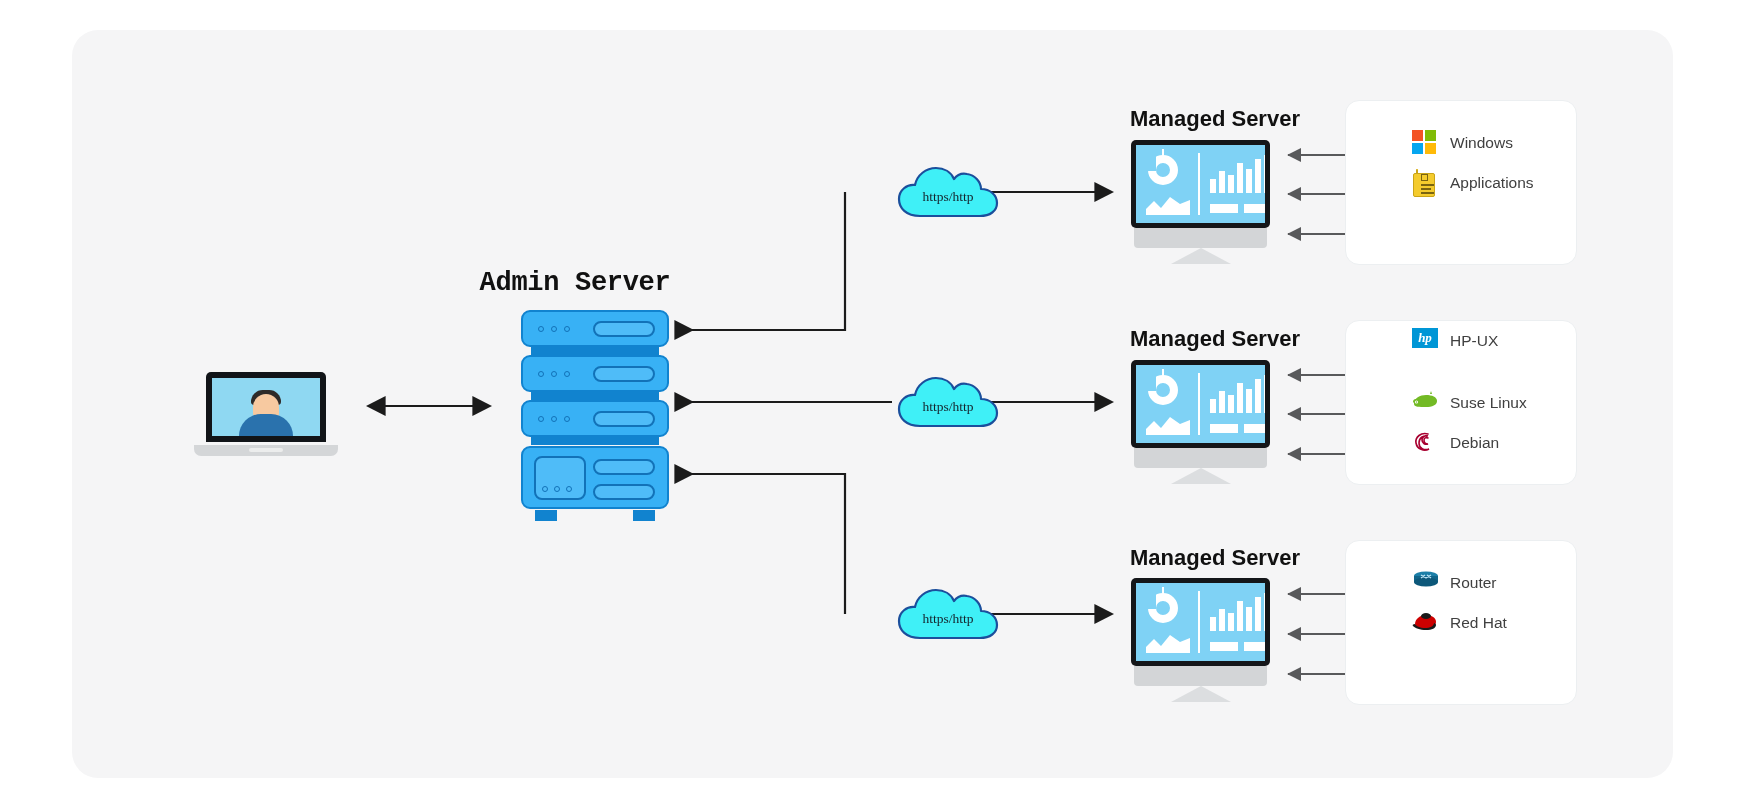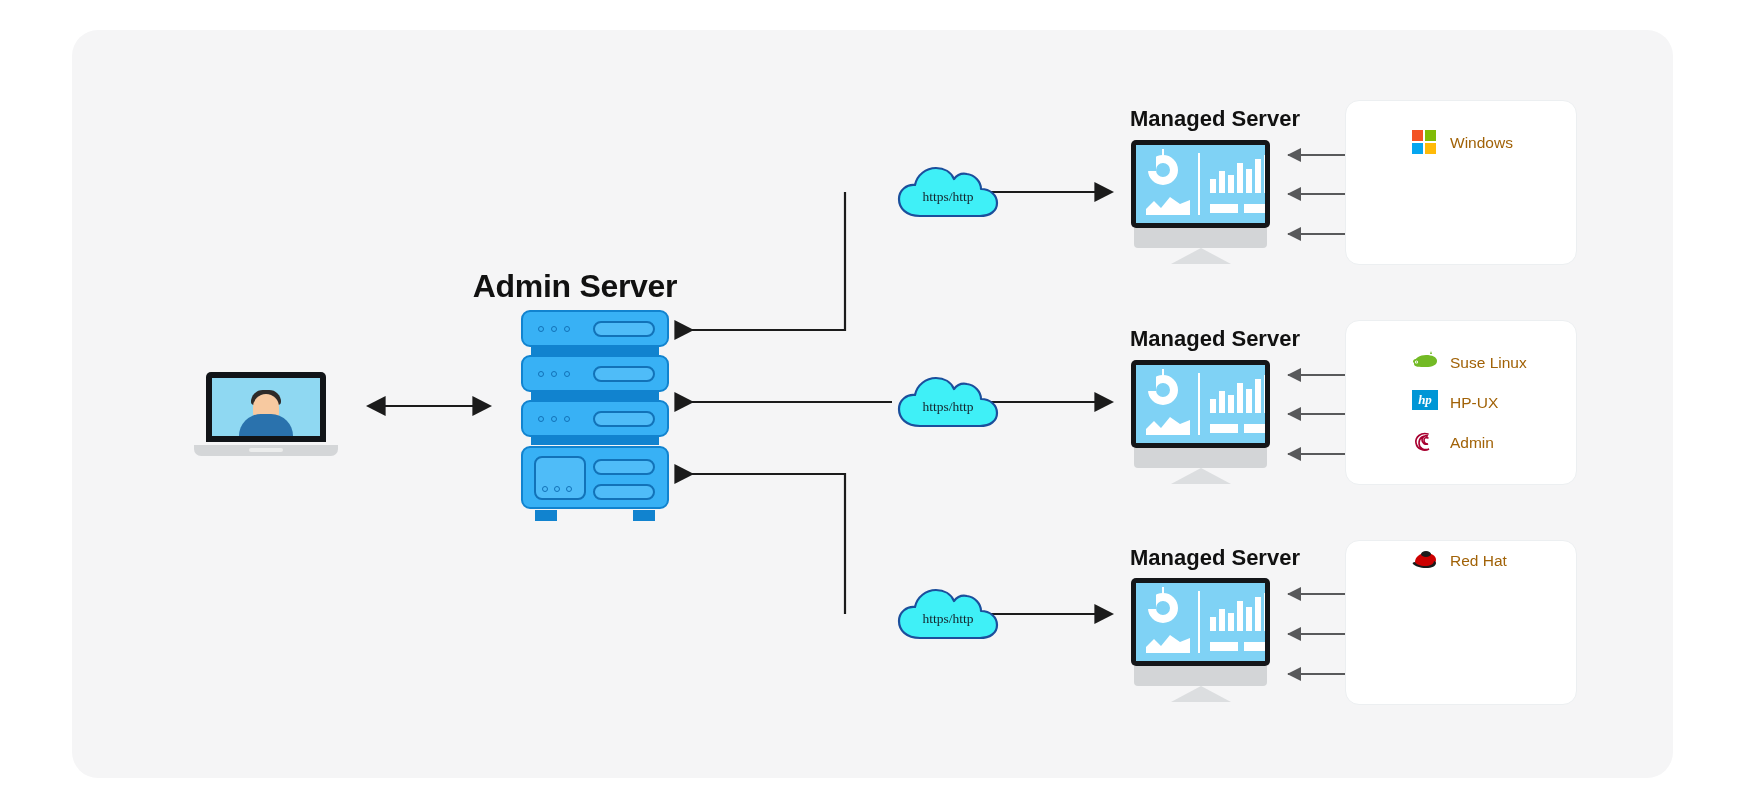--- a/index.html
+++ b/index.html
@@ -27,21 +27,21 @@
 
   
   .title {
     font-weight: bold;
     color: #111111;
     letter-spacing: -0.3px;
     text-align: center;
     line-height: 1.2;
   }
   .title-console { left: 180px; top: 296px; width: 250px; font-size: 27px; }
-  .title-admin   { left: 440px; top: 267px; width: 270px; font-size: 32px; }
+  .title-admin   { left: 440px; top: 267px; width: 270px; font-size: 27px; font-family: Liberation Mono, monospace; }
   .title-managed { font-size: 22px; font-weight: bold; color: #111111; width: 220px; text-align: left; }
 
   
   .laptop { left: 194px; top: 372px; width: 144px; height: 84px; }
   .laptop .lid {
     position: absolute; left: 12px; top: 0; width: 120px; height: 70px;
     background: #111418; border-radius: 5px 5px 0 0;
     padding: 6px;
   }
   .laptop .screen {
@@ -159,21 +159,21 @@
   .bars i { display: block; width: 6px; background: #ffffff; }
   .blk { position:absolute; height: 9px; background:#ffffff; bottom: 10px; }
 
   
   .oscard {
     position: absolute; width: 232px;
     background: #ffffff; border-radius: 14px; border: 1px solid #eceff1;
   }
   .osrow { display: flex; align-items: center; height: 40px; padding-left: 66px; }
   .osicon { width: 26px; height: 26px; margin-right: 12px; position: relative; flex: 0 0 26px; }
-  .oslabel { font-size: 15.5px; color: #a16207; white-space: nowrap; }
+  .oslabel { font-size: 15.5px; color: #404040; white-space: nowrap; }
 
   
   .ic-windows { display: grid; grid-template-columns: 1fr 1fr; grid-template-rows: 1fr 1fr; gap: 2px; width:24px; height:24px;}
   .ic-windows span { display:block; }
   .ic-app {
     width: 22px; height: 26px; background: #f7d13a; border-radius: 2px 2px 2px 2px;
     position: relative; border: 1.5px solid #caa417;
   }
   .ic-app::before{content:"";position:absolute;left:-4px;top:3px;width:20px;height:22px;background:#f4cb2d;border:1.5px solid #caa417;border-radius:2px;}
   .ic-app i{position:absolute;z-index:2;background:#7a6410;}
@@ -347,20 +347,31 @@
       <span class="osicon">
         <span class="ic-windows">
           <span style="background:#f35325"></span>
             <span style="background:#81bc06"></span>
           <span style="background:#05a6f0"></span>
             <span style="background:#ffba08"></span>
         </span>
       </span>
       <span class="oslabel">Windows</span>
     </div>
+    <div class="osrow">
+      <span class="osicon">
+        <span class="ic-app" style="margin-left:4px">
+          <i style="left:4px;top:4px;width:7px;height:7px;border:1.5px solid #7a6410;background:transparent;"></i>
+          <i style="left:4px;top:14px;width:13px;height:1.8px;"></i>
+          <i style="left:4px;top:18px;width:10px;height:1.8px;"></i>
+          <i style="left:4px;top:22px;width:13px;height:1.8px;"></i>
+        </span>
+      </span>
+      <span class="oslabel">Applications</span>
+    </div>
   </div>
 
   <div class="abs title-managed" style="left:1130px;top:326px;">Managed Server</div>
   <div class="abs monitor" style="left:1131px;top:360px;">
     <div class="bezel">
       <div class="mscreen">
         <div class="donut"></div>
         <div class="donut-stem"></div>
         <svg class="area-chart" viewBox="0 0 44 20">
           <path d="M0,20 L0,14 L8,6 L15,13 L24,2 L34,9 L44,5 L44,20 Z" fill="#ffffff"></path>
@@ -377,46 +388,46 @@
         </div>
         <div class="blk" style="left:74px;width:28px;"></div>
         <div class="blk" style="left:108px;width:28px;"></div>
       </div>
     </div>
     <div class="mbase"></div>
     <div class="mstand"></div>
   </div>
 
   <div class="oscard" style="left:1345px;top:320px;height:165px;">
+    <div class="osrow">
+      <span class="osicon">
+        <span class="ic-hp">hp</span>
+      </span>
+      <span class="oslabel">HP-UX</span>
+    </div>
     <div class="osrow" style="margin-top:22px;">
       <span class="osicon">
         <svg viewBox="0 0 26 20" width="26" height="20">
           <path d="M2,14 C2,8 8,5 14,5 C20,5 25,7 25,11 C25,15 20,17 14,17 C7,17 2,17 2,14 Z" fill="#73ba25"></path>
           <path d="M1,12 C1,9 4,8 6,10 C8,12 5,15 3,14 Z" fill="#73ba25"></path>
           <circle cx="4.5" cy="12" r="1.6" fill="#ffffff"></circle>
           <circle cx="4.5" cy="12" r="0.7" fill="#73ba25"></circle>
           <path d="M18,4 L19,1 L20,4 Z" fill="#73ba25"></path>
         </svg>
       </span>
       <span class="oslabel">Suse Linux</span>
     </div>
     <div class="osrow">
       <span class="osicon">
-        <span class="ic-hp">hp</span>
-      </span>
-      <span class="oslabel">HP-UX</span>
-    </div>
-    <div class="osrow">
-      <span class="osicon">
         <svg class="ic-debian" viewBox="0 0 24 24">
           <path d="M16,4 C9,2 3,7 4,13 C5,19 12,22 17,19 C12,21 7,18 7,13 C7,8 11,5 16,6
                    C13,5 10,7 10,10 C10,13 13,15 16,14 C13,14 12,12 12,10 C12,8 14,7 16,8" fill="none" stroke="#a80030" stroke-width="1.6" stroke-linecap="round"></path>
         </svg>
       </span>
-      <span class="oslabel">Admin</span>
+      <span class="oslabel">Debian</span>
     </div>
   </div>
 
   <div class="abs title-managed" style="left:1130px;top:545px;">Managed Server</div>
   <div class="abs monitor" style="left:1131px;top:578px;">
     <div class="bezel">
       <div class="mscreen">
         <div class="donut"></div>
         <div class="donut-stem"></div>
         <svg class="area-chart" viewBox="0 0 44 20">
@@ -434,20 +445,31 @@
         </div>
         <div class="blk" style="left:74px;width:28px;"></div>
         <div class="blk" style="left:108px;width:28px;"></div>
       </div>
     </div>
     <div class="mbase"></div>
     <div class="mstand"></div>
   </div>
 
   <div class="oscard" style="left:1345px;top:540px;height:165px;">
+    <div class="osrow" style="margin-top:22px;">
+      <span class="osicon">
+        <svg viewBox="0 0 28 18" width="28" height="18">
+          <ellipse cx="14" cy="6" rx="12" ry="4.5" fill="#1c7fa8"></ellipse>
+          <rect x="2" y="6" width="24" height="6" fill="#11658a"></rect>
+          <ellipse cx="14" cy="12" rx="12" ry="4.5" fill="#0d587a"></ellipse>
+          <path d="M9,5 L14,8 M19,5 L14,8 M9,8 L13,5 M19,8 L15,5" stroke="#bfe6f7" stroke-width="1.3" fill="none"></path>
+        </svg>
+      </span>
+      <span class="oslabel">Router</span>
+    </div>
     <div class="osrow">
       <span class="osicon">
         <svg viewBox="0 0 26 22" width="26" height="22">
           <path d="M3,14 C3,9 8,5 14,5 C20,5 24,8 24,12 C24,16 19,19 13,19 C7,19 3,17 3,14 Z" fill="#cc0000"></path>
           <path d="M3,14 C1,14 0,15 1,16 C3,18 8,20 14,20 C20,20 24,18 24,15 C24,14 23,13 22,13
                    C22,16 18,18 13,18 C8,18 4,16 3,14 Z" fill="#1a1a1a"></path>
           <ellipse cx="14" cy="6" rx="5" ry="3" fill="#1a1a1a"></ellipse>
         </svg>
       </span>
       <span class="oslabel">Red Hat</span>

